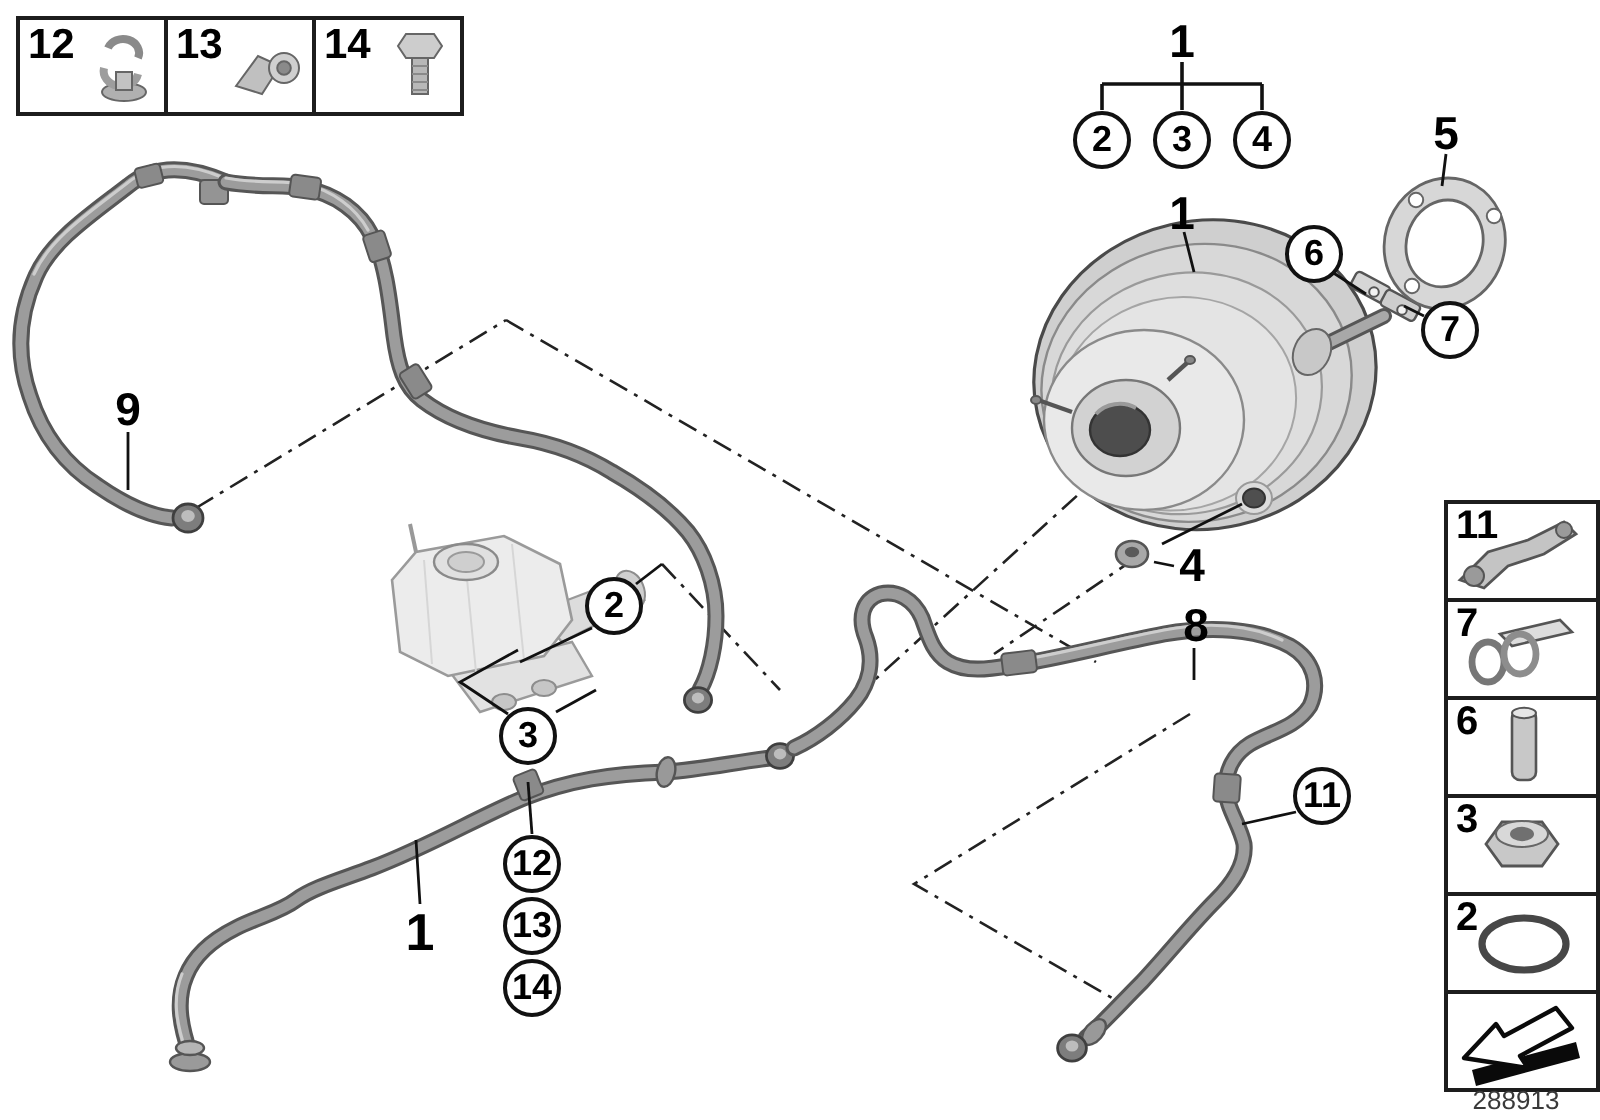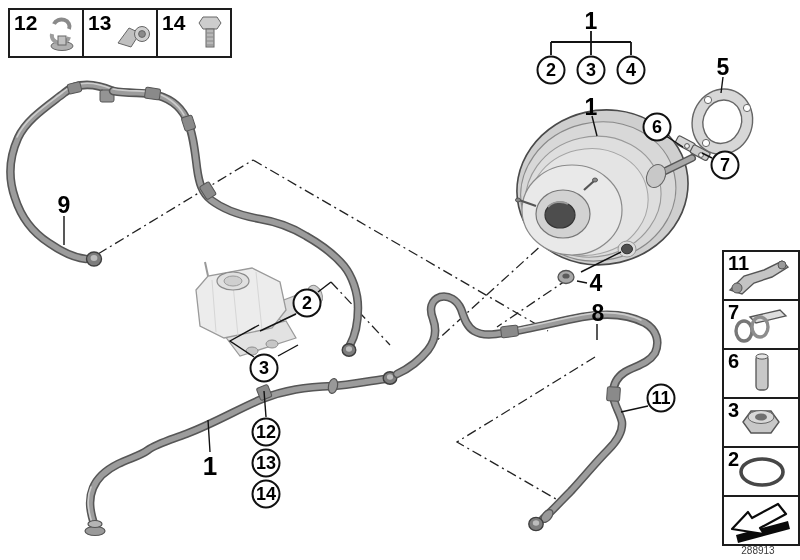--- a/index.html
+++ b/index.html
@@ -2,21 +2,21 @@
 <html><head>
 <meta charset="utf-8">
 <style>
   html,body{margin:0;padding:0;background:#fff;}
   body{width:800px;height:560px;overflow:hidden;font-family:"Liberation Sans",sans-serif;}
   .stage{position:relative;width:668px;height:560px;background:#ffffff;}
   svg.art{position:absolute;left:0;top:0;}
 
   .lbl{position:absolute;transform:translate(-50%,-50%);font-weight:bold;color:#000;z-index:5;}
   .plain{font-size:23px;line-height:1;}
-  .small-id{font-size:10px;font-weight:normal;color:#3a3a3a;}
+  .small-id{font-size:13px;font-weight:normal;color:#3a3a3a;}
   .circ{width:29px;height:29px;border:2.5px solid #111;border-radius:50%;background:#fff;
         display:flex;align-items:center;justify-content:center;font-size:18px;box-sizing:border-box;}
 
   .legend-top{position:absolute;left:8px;top:8px;display:flex;border:2px solid #1d1d1d;background:#fff;z-index:4;}
   .lt-cell{width:72px;height:46px;border-right:2px solid #1d1d1d;position:relative;background:#fff;}
   .lt-cell:last-child{border-right:none;}
   .lt-num{position:absolute;left:4px;top:1px;font-size:21px;font-weight:bold;}
   .lt-ico{position:absolute;right:1px;top:2px;}
 
   .legend-right{position:absolute;left:722px;top:250px;width:74px;height:292px;border:2px solid #1d1d1d;

